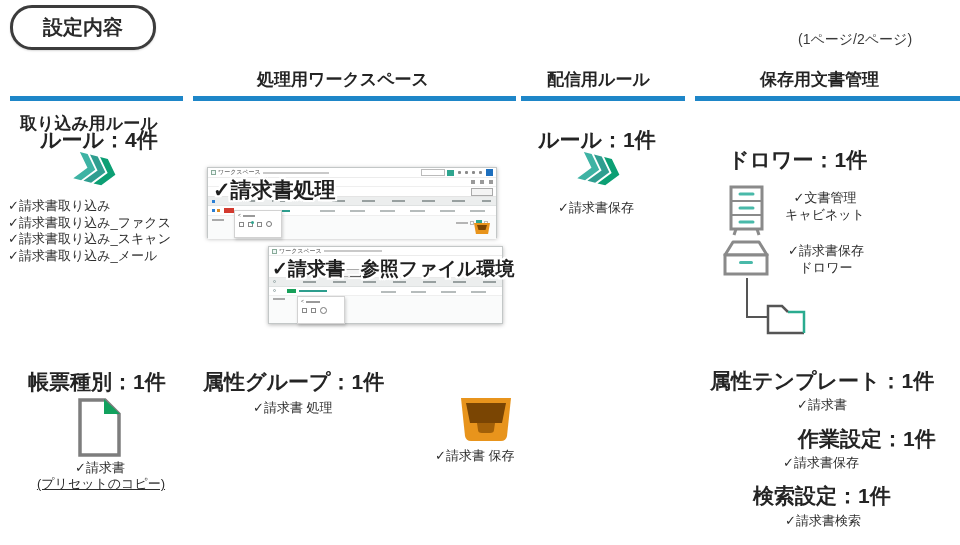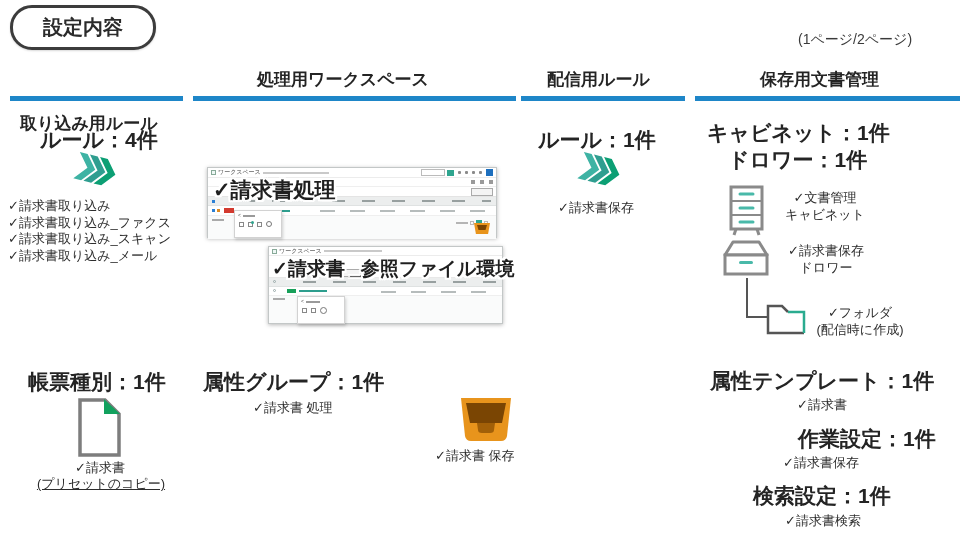--- a/index.html
+++ b/index.html
@@ -191,21 +191,20 @@
   </div>
 
   <div class="big-title" style="left:538px;top:126px;">ルール：1件</div>
   <svg class="chev" style="left:580px;top:151px;transform:rotate(14deg);" width="40" height="38" viewBox="0 0 50 34">
     <path d="M0,0 L10,0 L24,17 L10,34 L0,34 L14,17 Z" fill="#3eb3a4"></path>
     <path d="M13,0 L23,0 L37,17 L23,34 L13,34 L27,17 Z" fill="#2f9e90"></path>
     <path d="M26,0 L36,0 L50,17 L36,34 L26,34 L40,17 Z" fill="#0c9f74"></path>
   </svg>
   <div class="small-label" style="left:558px;top:200px;">✓請求書保存</div>
 
-  <div class="big-title" style="left:707px;top:119px;">キャビネット：1件</div>
   <div class="big-title" style="left:728px;top:146px;">ドロワー：1件</div>
 
   <svg class="abs" style="left:727px;top:185px;" width="40" height="52" viewBox="0 0 40 52">
     <rect x="4" y="2" width="31" height="42" fill="#fff" stroke="#8a8a8a" stroke-width="3"></rect>
     <line x1="5" y1="16" x2="34" y2="16" stroke="#8a8a8a" stroke-width="2"></line>
     <line x1="5" y1="30" x2="34" y2="30" stroke="#8a8a8a" stroke-width="2"></line>
     <line x1="13" y1="9" x2="26" y2="9" stroke="#49b9a9" stroke-width="3" stroke-linecap="round"></line>
     <line x1="13" y1="23" x2="26" y2="23" stroke="#49b9a9" stroke-width="3" stroke-linecap="round"></line>
     <line x1="13" y1="37" x2="26" y2="37" stroke="#49b9a9" stroke-width="3" stroke-linecap="round"></line>
     <line x1="9" y1="44" x2="7" y2="50" stroke="#8a8a8a" stroke-width="3"></line>
@@ -227,24 +226,20 @@
   </div>
 
   <div class="conn" style="left:746px;top:278px;width:2px;height:40px;"></div>
   <div class="conn" style="left:746px;top:316px;width:22px;height:2px;"></div>
 
   <svg class="abs" style="left:766px;top:303px;" width="40" height="32" viewBox="0 0 40 32">
     <path d="M2,3 L16,3 L22,9 L38,9 L38,30 L2,30 Z" fill="#fff"></path>
     <path d="M38,30 L2,30 L2,3 L16,3 L22,9" fill="none" stroke="#555" stroke-width="2.5"></path>
     <path d="M22,9 L38,9 L38,30" fill="none" stroke="#2aab8f" stroke-width="2.5"></path>
   </svg>
-  <div class="small-label center-label" style="left:808px;top:305px;width:104px;">
-    <div>✓フォルダ</div>
-    <div>(配信時に作成)</div>
-  </div>
 
   <div class="big-title" style="left:28px;top:368px;">帳票種別：1件</div>
   <svg class="abs" style="left:77px;top:397px;" width="46" height="61" viewBox="0 0 46 61">
     <path d="M3,3 L28,3 L42,17 L42,58 L3,58 Z" fill="#fff" stroke="#7d7d7d" stroke-width="3.5" stroke-linejoin="miter"></path>
     <path d="M27,2 L43,17 L27,17 Z" fill="#12a15e"></path>
   </svg>
   <div class="small-label center-label" style="left:50px;top:460px;width:100px;">✓請求書</div>
   <div class="small-label center-label" style="left:26px;top:476px;width:150px;text-decoration:underline;">(プリセットのコピー)</div>
 
   <div class="big-title" style="left:203px;top:368px;">属性グループ：1件</div>

